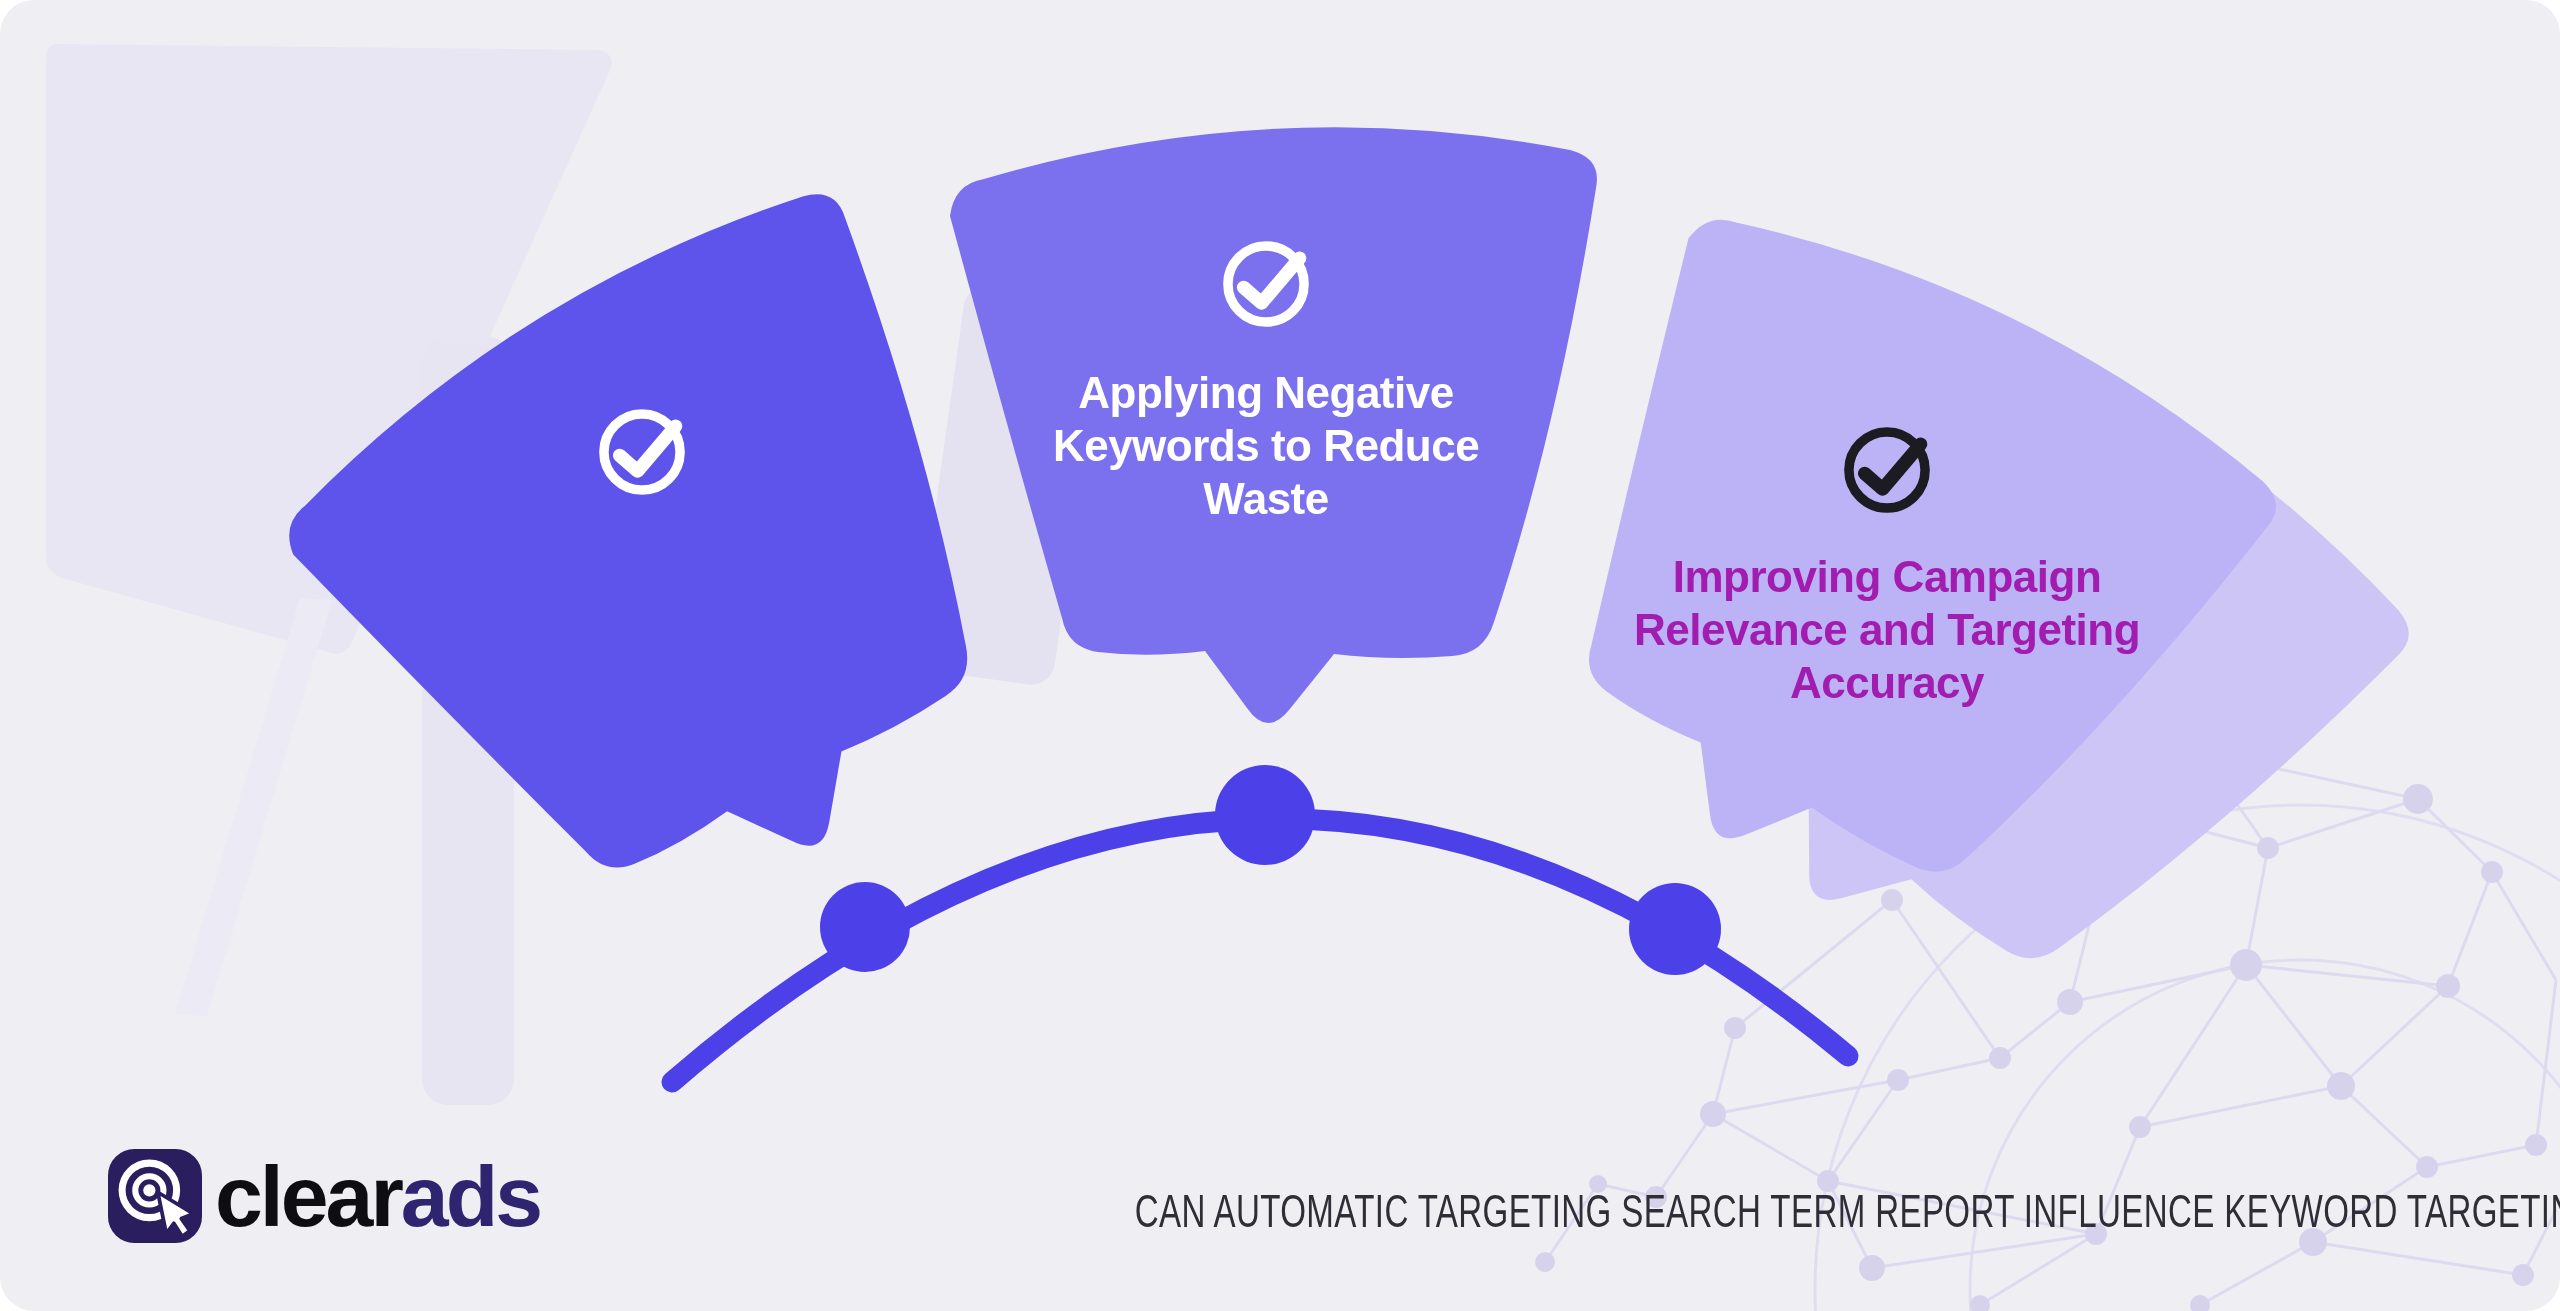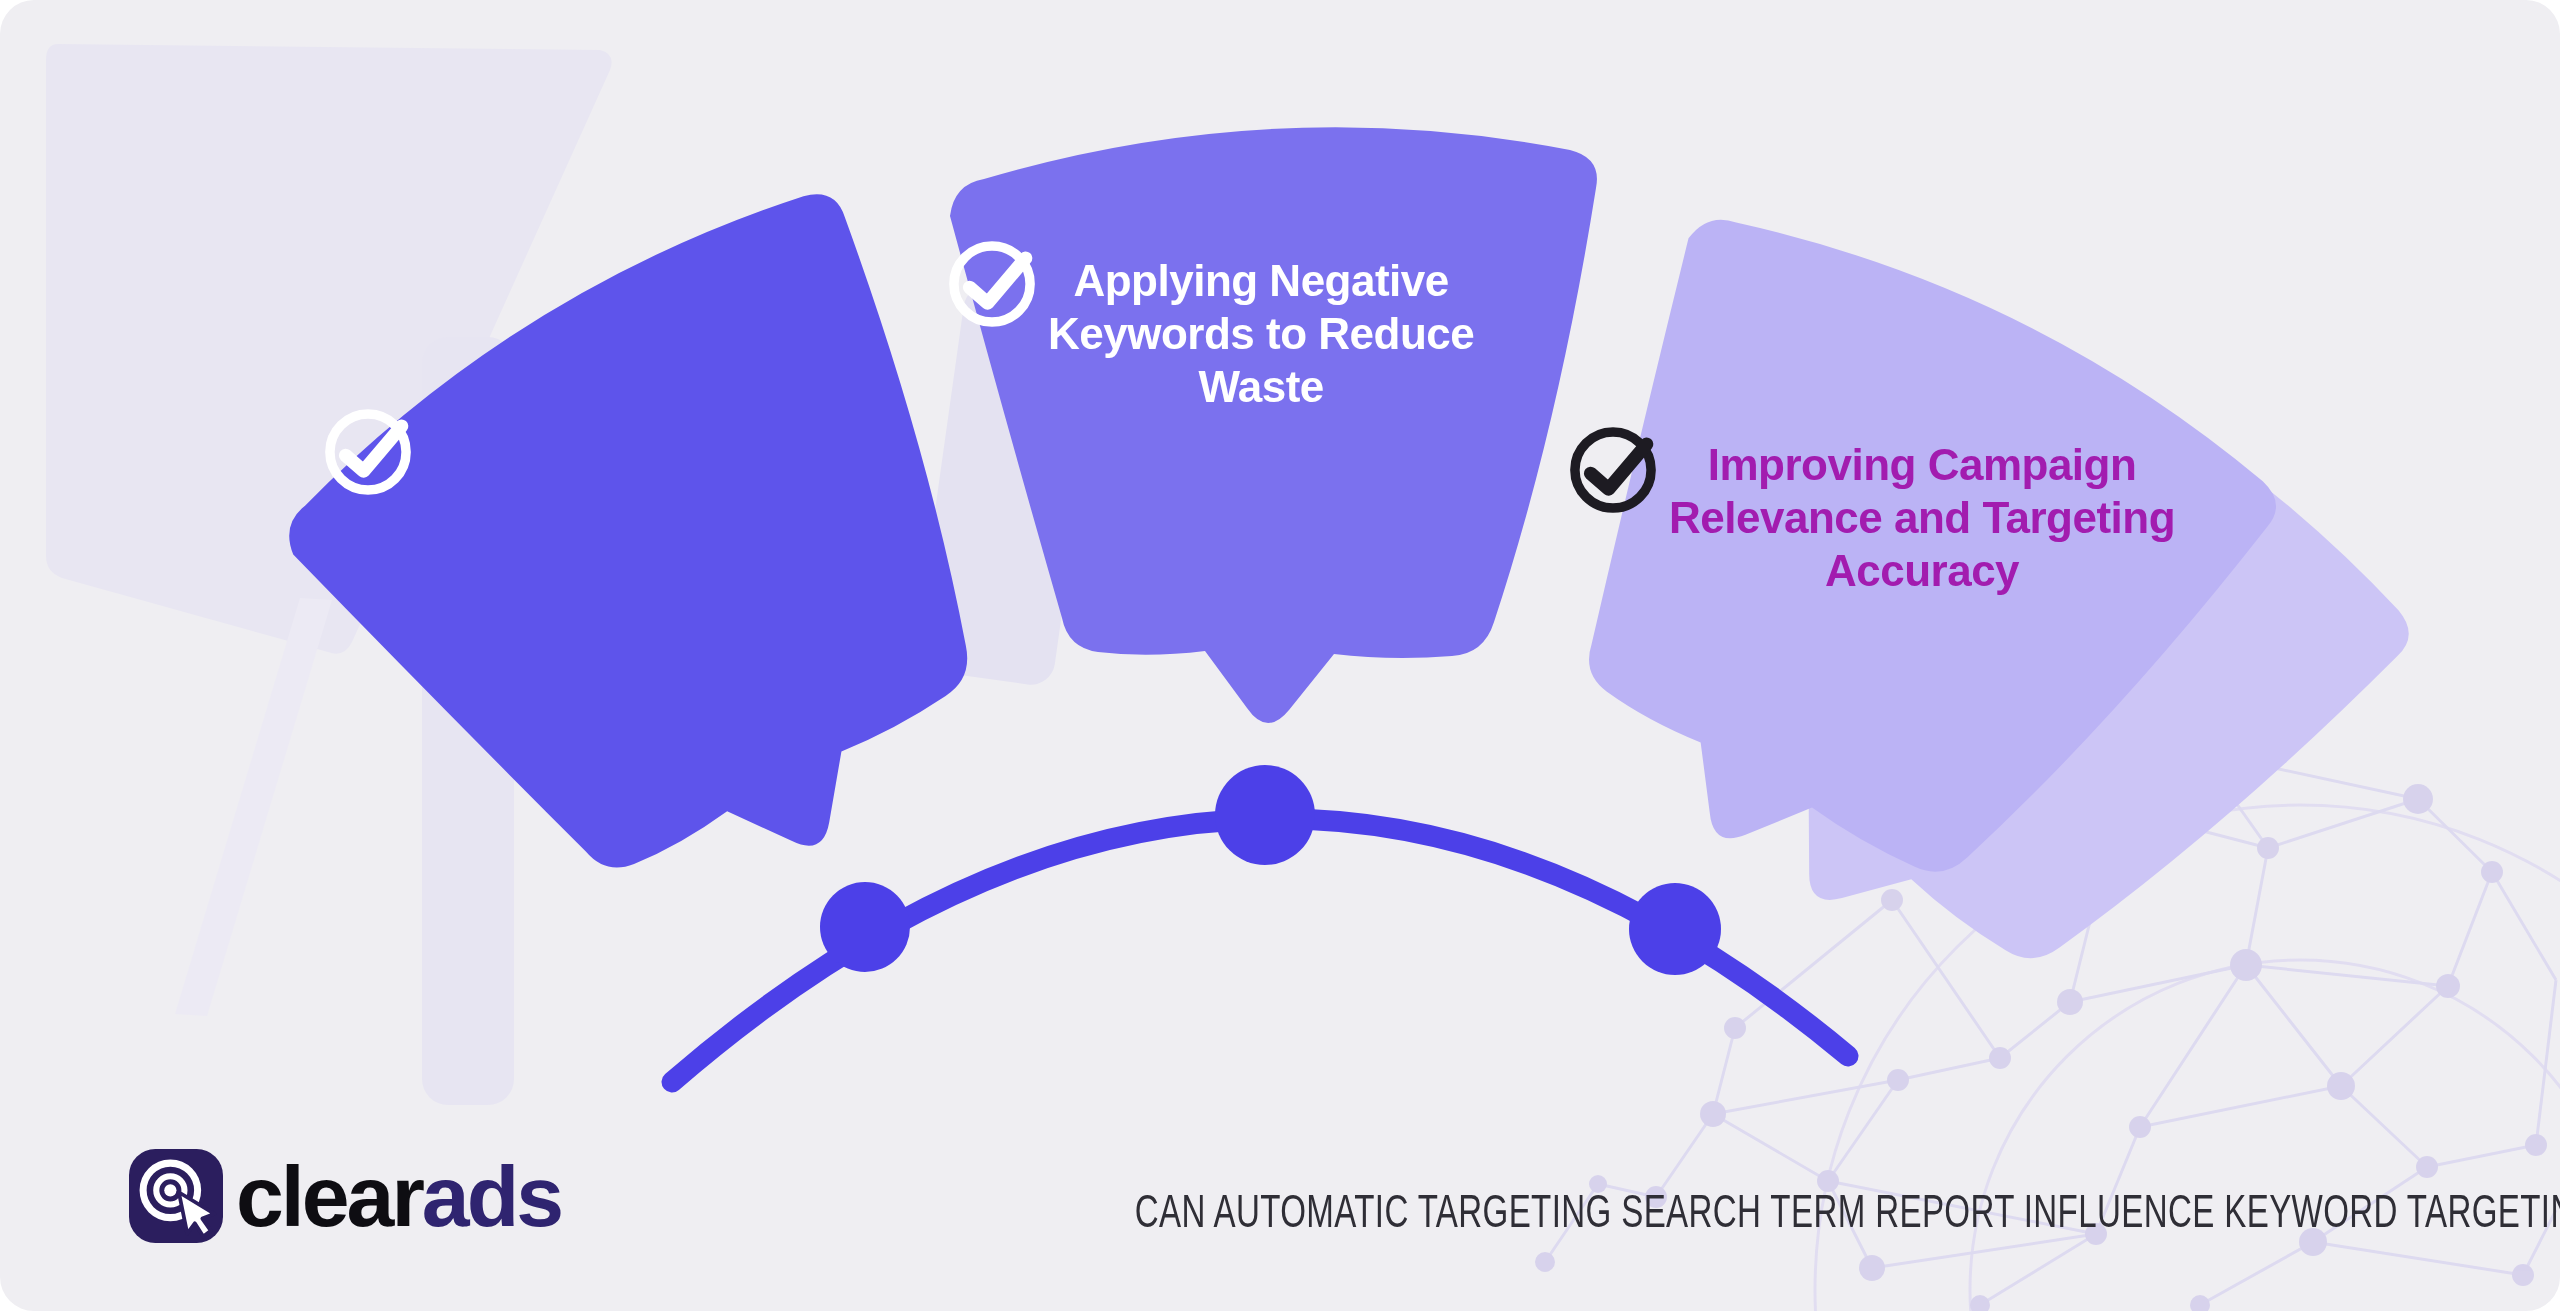--- a/index.html
+++ b/index.html
@@ -2,34 +2,34 @@
 <html><head>
 <meta charset="utf-8">
 <style>
   html,body{margin:0;padding:0;background:#ffffff;}
   .canvas{
     position:relative;width:2560px;height:1311px;
     background:#efeef2;border-radius:34px;overflow:hidden;
     font-family:"Liberation Sans",sans-serif;
   }
   svg.scene{position:absolute;inset:0;display:block;}
-  .card-content{position:absolute;display:flex;flex-direction:row;align-items:flex-start;}
+  .card-content{position:absolute;display:flex;flex-direction:column;align-items:center;}
   #card1-content{left:312px;top:396px;width:660px;}
   #card2-content{left:936px;top:228px;width:660px;}
   #card3-content{left:1557px;top:414px;width:660px;}
   .check-icon{width:112px;height:112px;flex:0 0 auto;}
   .card-title{
     margin:18px 0 0 0;font-weight:bold;font-size:44px;line-height:53px;
     letter-spacing:-0.5px;text-align:center;white-space:pre-line;
   }
   #card2-content .card-title{margin-top:26px;}
   #card3-content .card-title{margin-top:24px;}
   .caption{position:absolute;left:846px;top:1184px;width:1700px;text-align:center;font-size:46px;letter-spacing:0.5px;}
   .caption-inner{display:inline-block;transform:scaleX(0.72);transform-origin:50% 50%;white-space:nowrap;}
-  .logo{position:absolute;left:129px;top:1149px;display:flex;align-items:center;gap:13px;}
+  .logo{position:absolute;left:108px;top:1149px;display:flex;align-items:center;gap:13px;}
   .logo-mark{width:94px;height:94px;flex:0 0 auto;}
   .logo-text{font-size:86px;font-weight:bold;letter-spacing:-3px;line-height:94px;white-space:nowrap;}
 </style>
 </head>
 <body>
 
 <div class="canvas" style="background-color: rgb(239, 238, 242);">
 
   <svg class="scene" viewBox="0 0 2560 1311" width="2560" height="1311">
     <defs>

